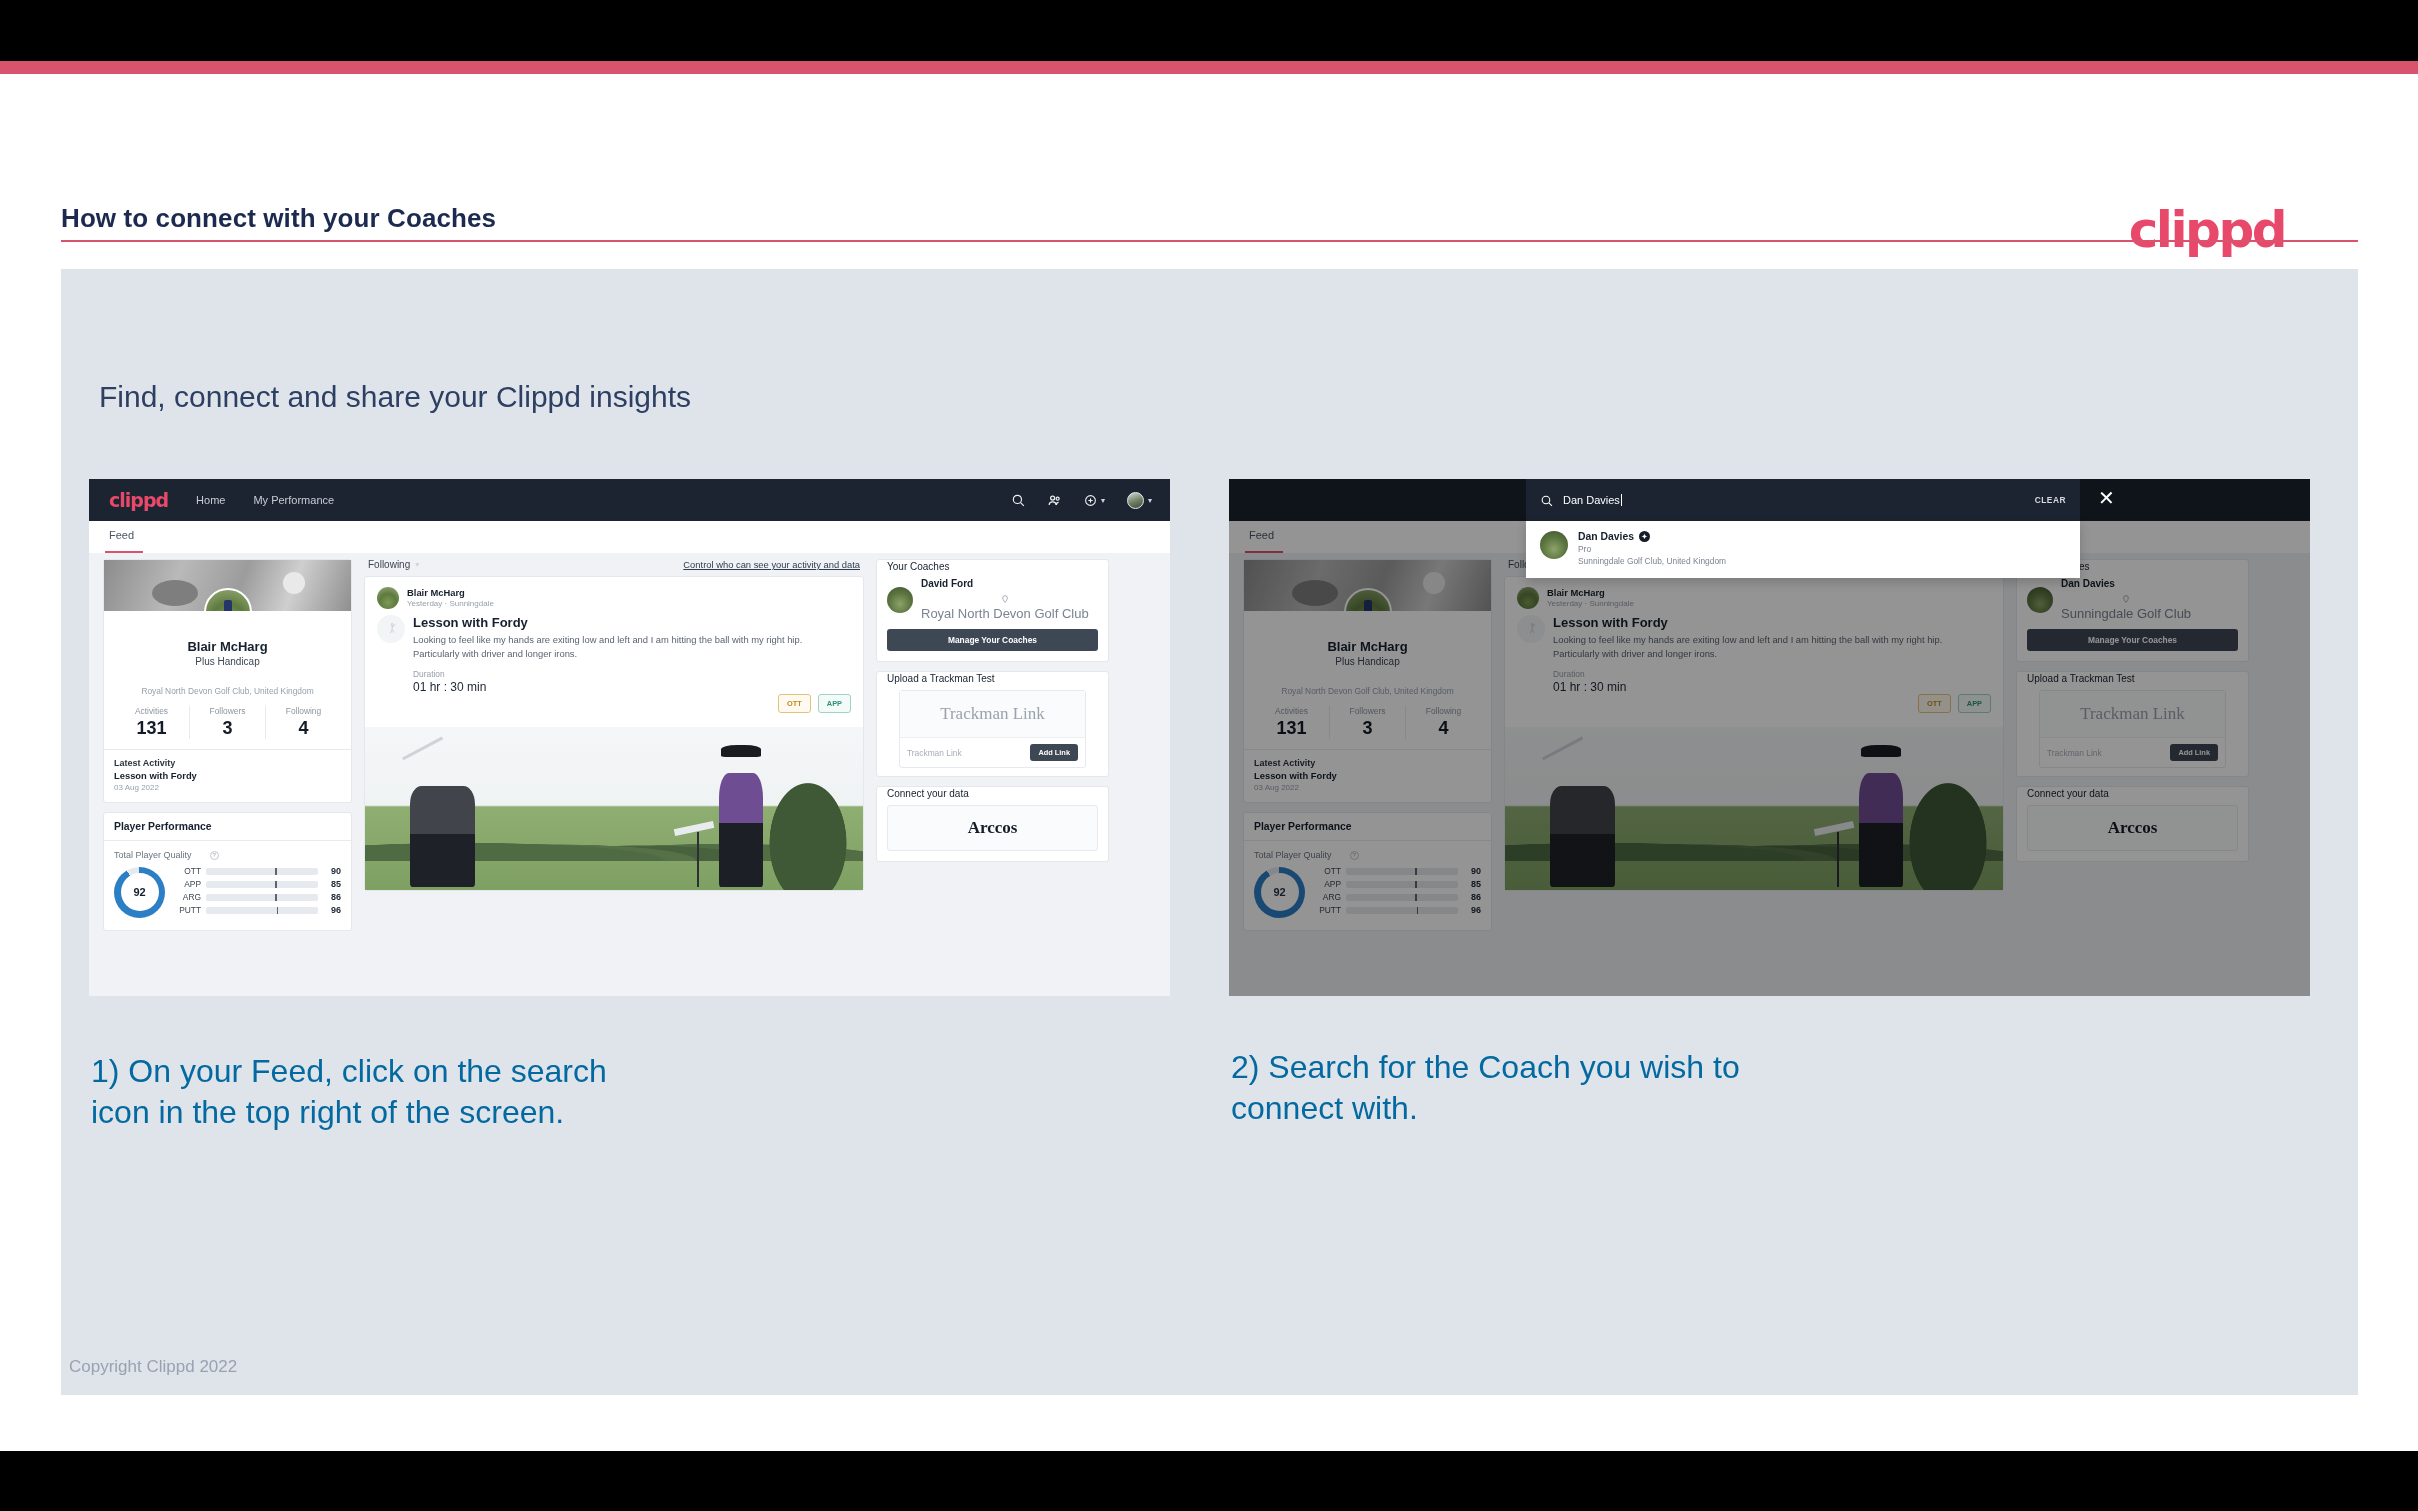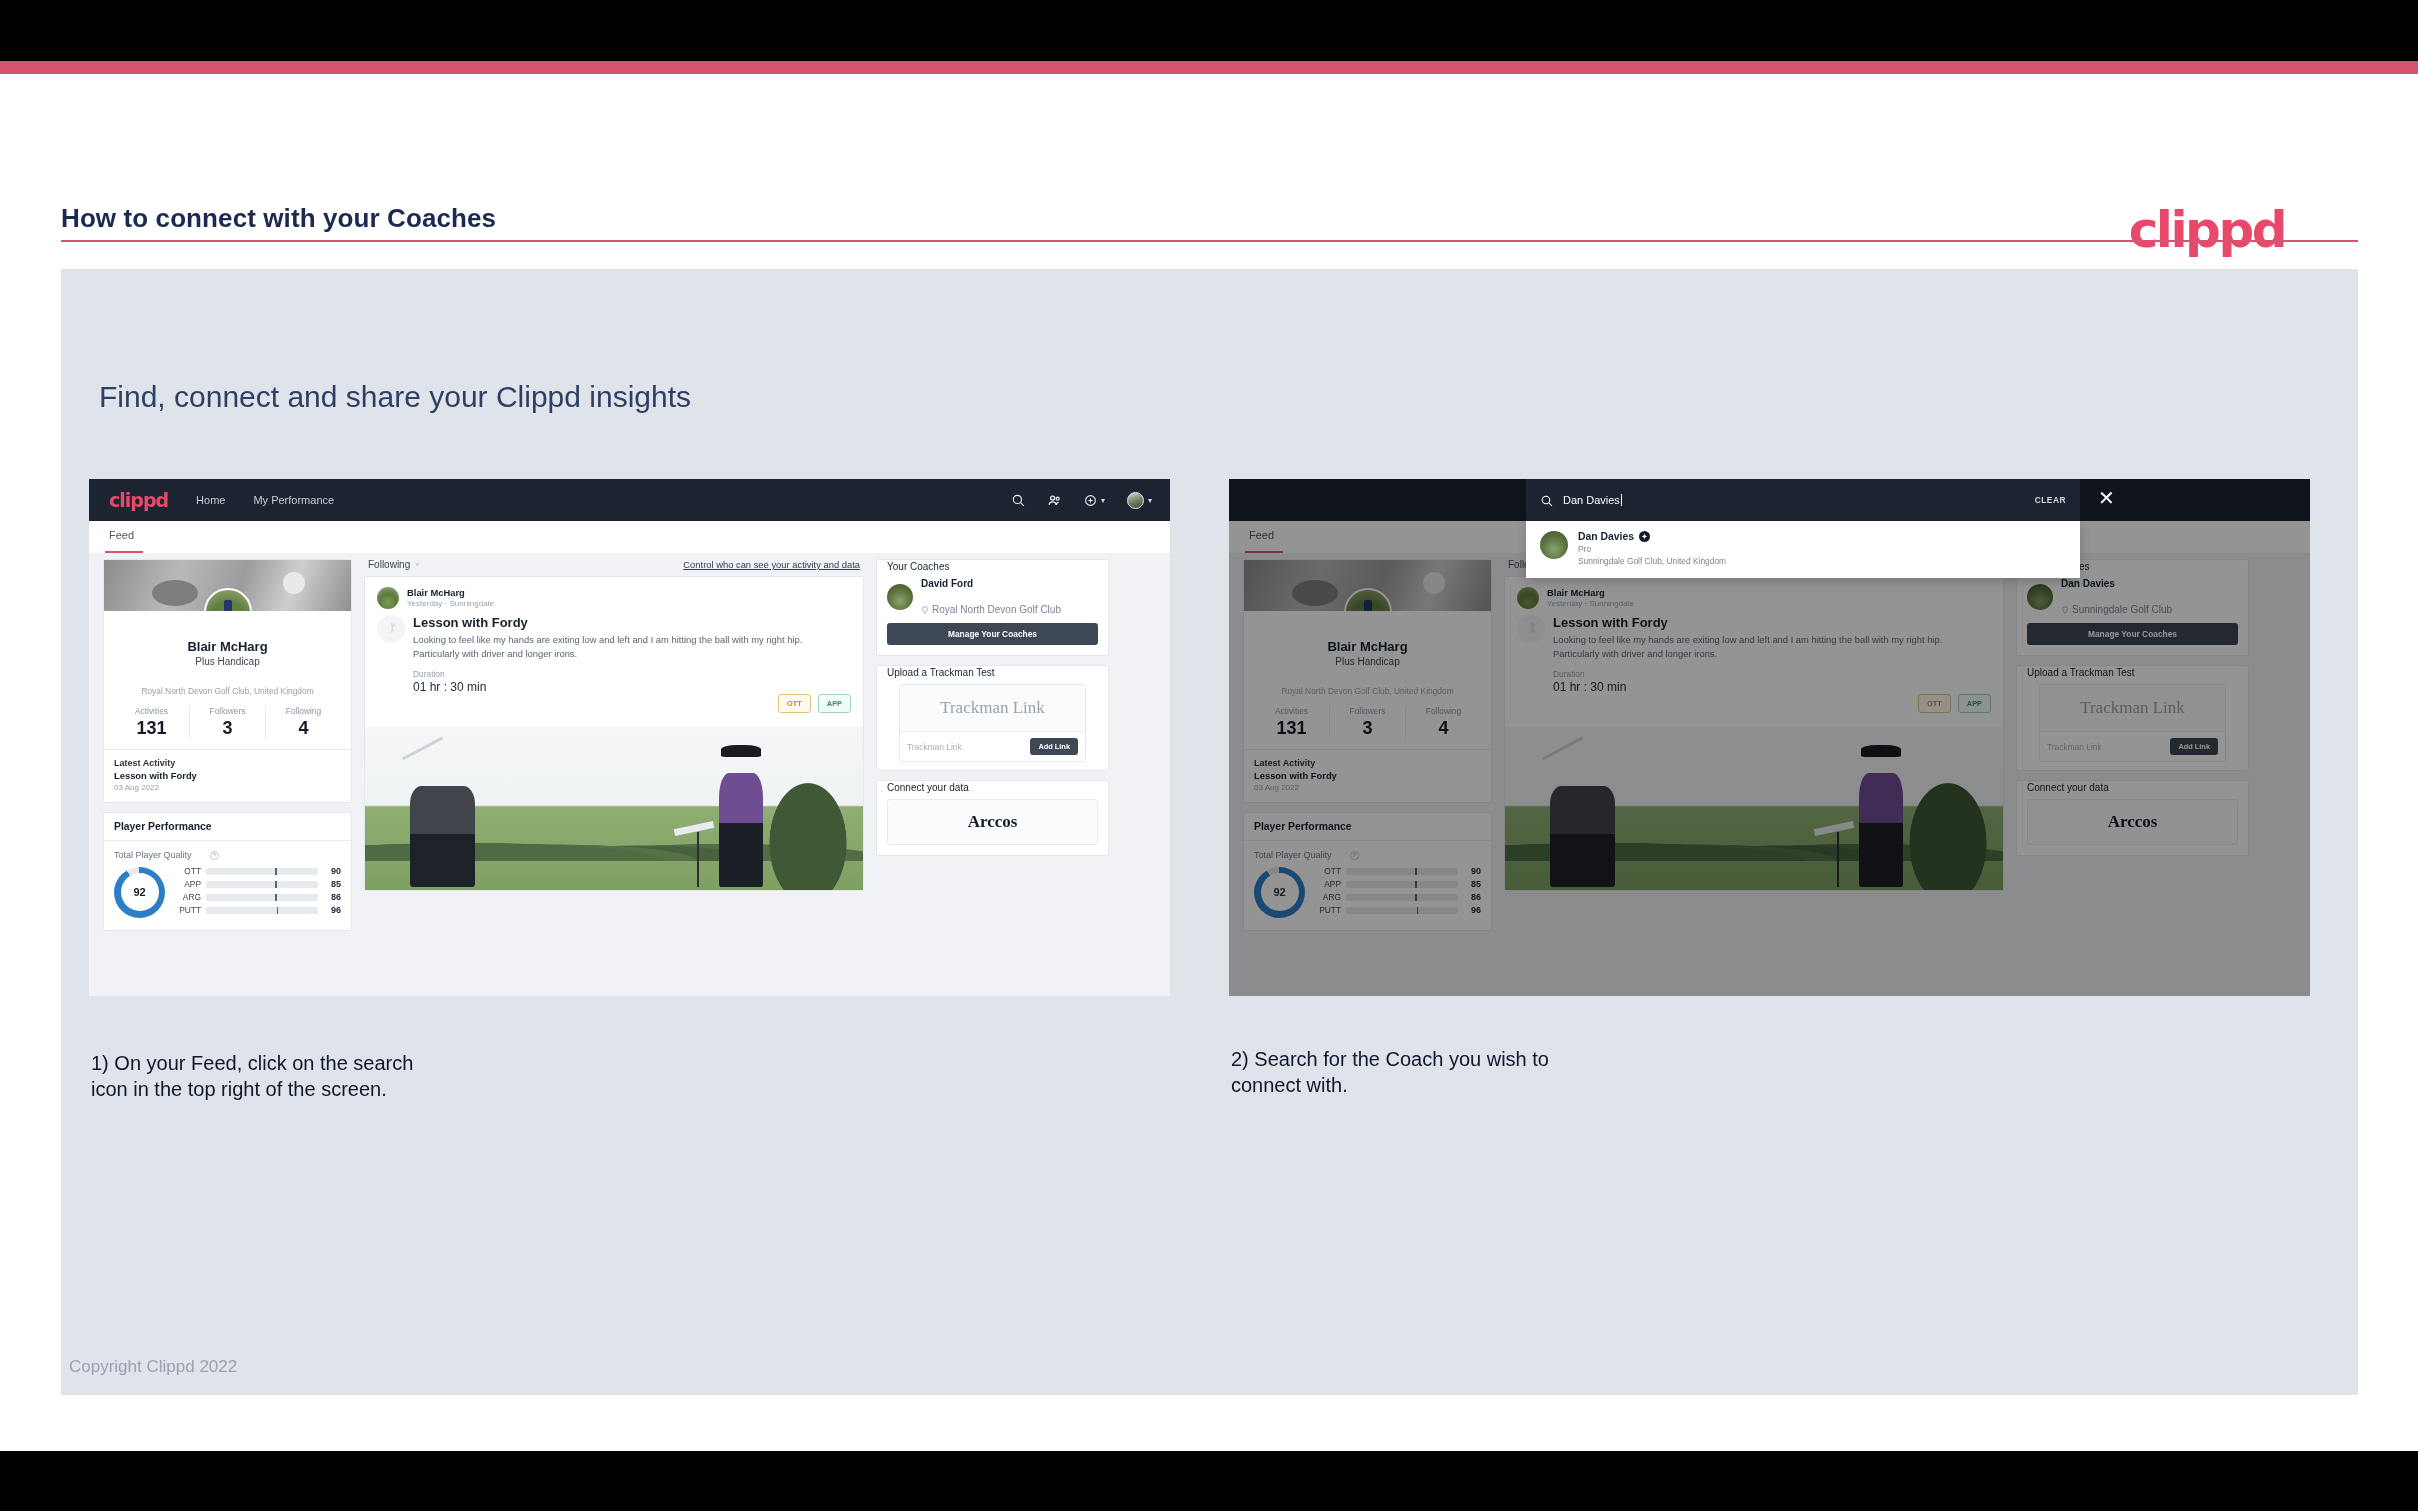--- a/index.html
+++ b/index.html
@@ -42,21 +42,21 @@
     position: absolute; left: 38px; top: 111px;
     font-size: 30px; font-weight: 400; color: #2d3f63;
   }
   .copyright {
     position: absolute; left: 8px; bottom: 18px;
     font-size: 17px; color: #9aa2b1;
   }
 
   .caption {
     position: absolute;
-    font-size: 20px; line-height: 1.28; color: #0f172a;
+    font-size: 32px; line-height: 1.28; color: #0369a1;
     white-space: pre-line;
   }
   .caption.c1 { left: 30px; top: 782px; }
   .caption.c2 { left: 1170px; top: 778px; }
 
   
   .shot {
     position: absolute;
     width: 1081px; height: 517px;
     overflow: hidden;
@@ -206,21 +206,21 @@
   .coach-cap { position: absolute; right: 20.5%; top: 11%; width: 8%; height: 7%; background: #1a1c22; border-radius: 40% 40% 10% 10%; }
   .tripod { position: absolute; right: 33%; bottom: 2%; width: 1.5px; height: 34%; background: #2b2f36; }
   .tablet { position: absolute; right: 30%; bottom: 36%; width: 8%; height: 4%; background: #e9ecef; transform: rotate(-12deg); }
 
   
   .rc-title { padding: 1px 10px 6px; font-size: 10px; font-weight: 400; color: #16202e; }
   .coach-row { display: flex; align-items: center; gap: 8px; padding: 0 10px 8px; }
   .coach-avatar { width: 26px; height: 26px; border-radius: 50%; flex: none;
     background: radial-gradient(circle at 50% 65%, #8ca36a 0%, #5d7540 50%, #3f5330 100%); }
   .coach-name { font-size: 10px; font-weight: 700; color: #16202e; }
-  .coach-club { font-size: 10px; color: #7b8491; margin-top: 15px; display: flex; align-items: center; gap: 3px; }
+  .coach-club { font-size: 13px; color: #7b8491; margin-top: 6px; display: flex; align-items: center; gap: 3px; flex-direction: column; }
   .btn-dark { margin: 0 10px 10px; height: 22px; background: #3e4855; color: #ffffff;
     font-size: 8.4px; font-weight: 700; border-radius: 3px; display: flex; align-items: center; justify-content: center; }
   .tm-box { margin: 0 22px 8px; border: 1px solid #e6e9ed; border-radius: 3px; }
   .tm-brand { height: 46px; display: flex; align-items: center; justify-content: center;
     font-family: "Liberation Serif", serif; font-size: 17px; color: #9aa2ad; background: #fafbfc; }
   .tm-input-row { display: flex; align-items: center; justify-content: space-between;
     border-top: 1px solid #eceff2; padding: 6px 7px; }
   .tm-placeholder { font-size: 8.4px; color: #a7aeb8; }
   .btn-addlink { background: #3e4855; color: #ffffff; font-size: 7.4px; font-weight: 700;
     padding: 4px 8px; border-radius: 3px; }

